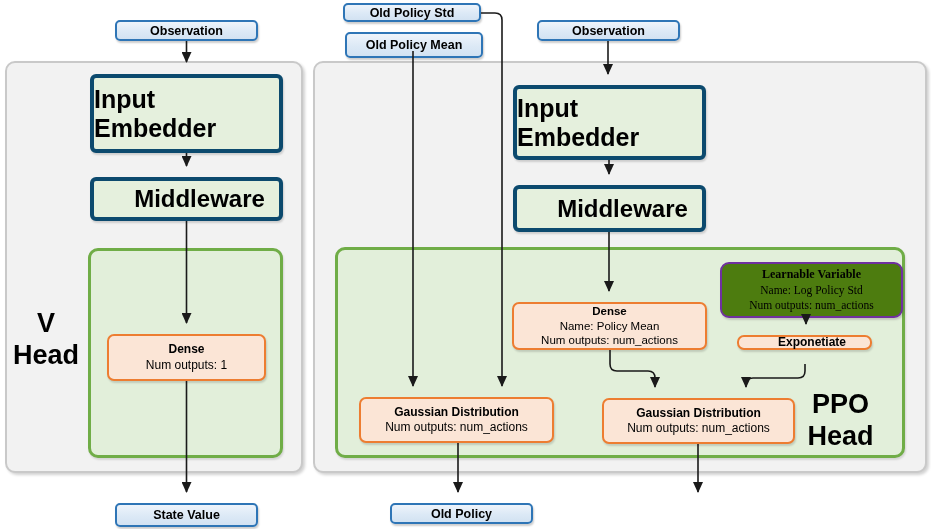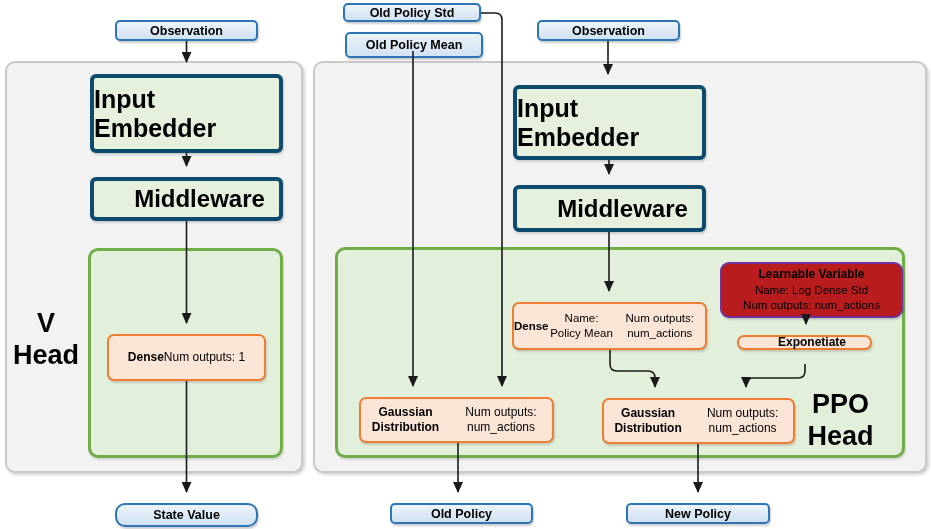--- a/index.html
+++ b/index.html
@@ -22,31 +22,32 @@
   .green-box{
     background:#E5F0DD;border:4px solid #0c4a6e;border-radius:6px;
     display:flex;align-items:center;justify-content:center;
     font-weight:bold;box-shadow:1px 2px 2px rgba(0,0,0,0.15);
   }
   .green-box.big{font-size:25px;}
   .green-box.med{font-size:24px;padding-left:26px;}
   
   .orange-box{
     background:#FBE5D6;border:2.5px solid #ED7D31;border-radius:7px;
-    display:flex;flex-direction:row;align-items:center;justify-content:center;
+    display:flex;flex-direction:column;align-items:center;justify-content:center;
     font-size:12px;line-height:1.28;text-align:center;
     box-shadow:1px 2px 2px rgba(0,0,0,0.15);
   }
   .orange-box .ttl{font-weight:bold;}
   
   .purple-box{
-    background:#b91c1c;border:2.5px solid #7030A0;border-radius:9px;
+    background:#4d7c0f;border:2.5px solid #7030A0;border-radius:9px;
     display:flex;flex-direction:column;align-items:center;justify-content:center;
     font-size:11.5px;line-height:1.35;text-align:center;
     box-shadow:1px 2px 2px rgba(0,0,0,0.15);
+    font-family:Liberation Serif, serif;
   }
   .purple-box .ttl{font-weight:bold;font-size:12px;}
   
   .blue-box{
     background:linear-gradient(#eef4fb 0%,#dce9f6 55%,#d2e2f2 100%);
     border:2.5px solid #2E75B6;border-radius:5px;
     display:flex;align-items:center;justify-content:center;
     font-weight:bold;font-size:12.5px;
     box-shadow:1px 2px 2px rgba(0,0,0,0.2);
   }
@@ -82,21 +83,21 @@
   <div class="abs green-box big" style="left:90px;top:74px;width:193px;height:79px;">
     <span>Input Embedder</span>
   </div>
   <div class="abs green-box med" style="left:90px;top:177px;width:193px;height:44px;">
     <span>Middleware</span>
   </div>
   <div class="abs orange-box" style="left:107px;top:334px;width:159px;height:47px;">
     <span class="ttl">Dense</span>
     <span>Num outputs: 1</span>
   </div>
-  <div class="abs blue-box" style="left:115px;top:503px;width:143px;height:24px;border-radius:10px;">
+  <div class="abs blue-box" style="left:115px;top:503px;width:143px;height:24px;">
     <span>State Value</span>
   </div>
 
   <div class="abs blue-box" style="left:343px;top:3px;width:138px;height:19px;justify-content:center;">
     <span>Old Policy Std</span>
   </div>
   <div class="abs blue-box" style="left:345px;top:32px;width:138px;height:26px;">
     <span>Old Policy Mean</span>
   </div>
   <div class="abs blue-box" style="left:537px;top:20px;width:143px;height:21px;">
@@ -111,42 +112,39 @@
   </div>
 
   <div class="abs orange-box" style="left:512px;top:302px;width:195px;height:48px;font-size:11.5px;">
     <span class="ttl">Dense</span>
     <span>Name: Policy Mean</span>
     <span>Num outputs: num_actions</span>
   </div>
 
   <div class="abs purple-box" style="left:720px;top:262px;width:183px;height:56px;">
     <span class="ttl">Learnable Variable</span>
-    <span>Name: Log Dense Std</span>
+    <span>Name: Log Policy Std</span>
     <span>Num outputs: num_actions</span>
   </div>
 
   <div class="abs orange-box" style="left:737px;top:335px;width:135px;height:15px;padding-left:15px;">
     <span class="ttl">Exponetiate</span>
   </div>
 
   <div class="abs orange-box" style="left:359px;top:397px;width:195px;height:46px;">
     <span class="ttl">Gaussian Distribution</span>
     <span>Num outputs: num_actions</span>
   </div>
   <div class="abs orange-box" style="left:602px;top:398px;width:193px;height:46px;">
     <span class="ttl">Gaussian Distribution</span>
     <span>Num outputs: num_actions</span>
   </div>
 
   <div class="abs blue-box" style="left:390px;top:503px;width:143px;height:21px;">
     <span>Old Policy</span>
-  </div>
-  <div class="abs blue-box" style="left:626px;top:503px;width:144px;height:21px;">
-    <span>New Policy</span>
   </div>
 
   <svg class="wires" width="931" height="529" viewBox="0 0 931 529">
     <defs>
       <marker id="ah" markerUnits="userSpaceOnUse" markerWidth="12" markerHeight="10" refX="10" refY="5" orient="auto">
         <path d="M0,0 L11,5 L0,10 Z" fill="#1A1A1A"></path>
       </marker>
     </defs>
     <g stroke="#1A1A1A" stroke-width="1.6" fill="none">
 

